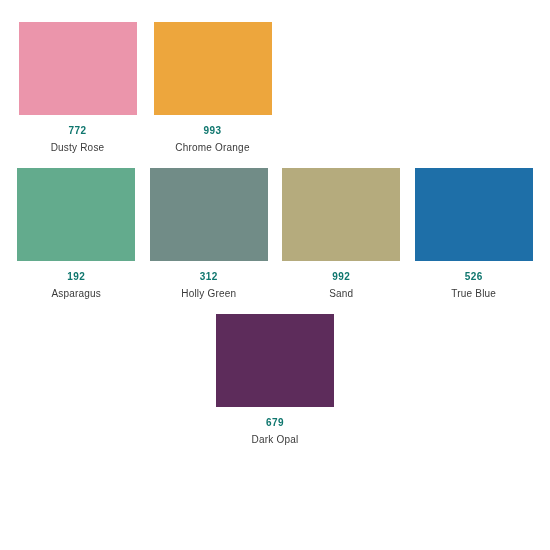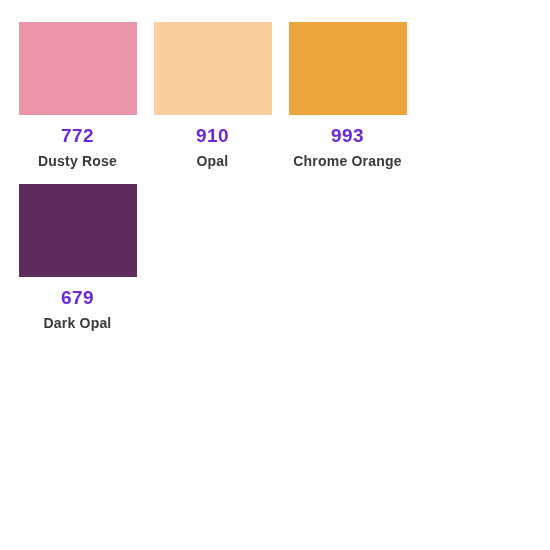--- a/index.html
+++ b/index.html
@@ -20,73 +20,88 @@
     display: flex;
     flex-wrap: wrap;
   }
   .row {
     width: 100%;
     display: flex;
     justify-content: flex-start;
   }
   .row.centered {
     justify-content: center;
-    flex-direction: column;
   }
   .cell {
     width: 135px;
     margin: 0 0 4px 0;
     display: flex;
     flex-direction: column;
     align-items: center;
   }
   .chip {
     width: 118px;
     height: 93px;
     border: 0;
   }
   .code {
-    font-size: 19px;
+    font-size: 10px;
     font-weight: bold;
-    color: #6d28d9;
+    color: #0f766e;
     margin-top: 10px;
     letter-spacing: 0.5px;
   }
   .name {
-    font-size: 14px;
+    font-size: 10px;
     color: #3a3a3a;
     margin-top: 6px;
     margin-bottom: 11px;
     letter-spacing: 0.2px;
-    font-weight: bold;
   }
 </style>
 </head>
 <body>
 
 <div class="swatch-grid">
 
   <div class="row">
     <div class="cell">
       <div class="chip" style="background-color: rgb(235, 149, 171);"></div>
       <div class="code">772</div>
       <div class="name">Dusty Rose</div>
     </div>
     <div class="cell">
-      <div class="chip" style="background-color: rgb(252, 207, 160);"></div>
-      <div class="code">910</div>
-      <div class="name">Opal</div>
-    </div>
-    <div class="cell">
       <div class="chip" style="background-color: rgb(237, 166, 61);"></div>
       <div class="code">993</div>
       <div class="name">Chrome Orange</div>
     </div>
   </div>
 
+  <div class="row">
+    <div class="cell">
+      <div class="chip" style="background-color: rgb(99, 171, 141);"></div>
+      <div class="code">192</div>
+      <div class="name">Asparagus</div>
+    </div>
+    <div class="cell">
+      <div class="chip" style="background-color: rgb(113, 140, 135);"></div>
+      <div class="code">312</div>
+      <div class="name">Holly Green</div>
+    </div>
+    <div class="cell">
+      <div class="chip" style="background-color: rgb(181, 171, 125);"></div>
+      <div class="code">992</div>
+      <div class="name">Sand</div>
+    </div>
+    <div class="cell">
+      <div class="chip" style="background-color: rgb(30, 111, 168);"></div>
+      <div class="code">526</div>
+      <div class="name">True Blue</div>
+    </div>
+  </div>
 
   <div class="row centered">
     <div class="cell">
       <div class="chip" style="background-color: rgb(93, 44, 91);"></div>
       <div class="code">679</div>
       <div class="name">Dark Opal</div>
     </div>
   </div>
 
 </div>

